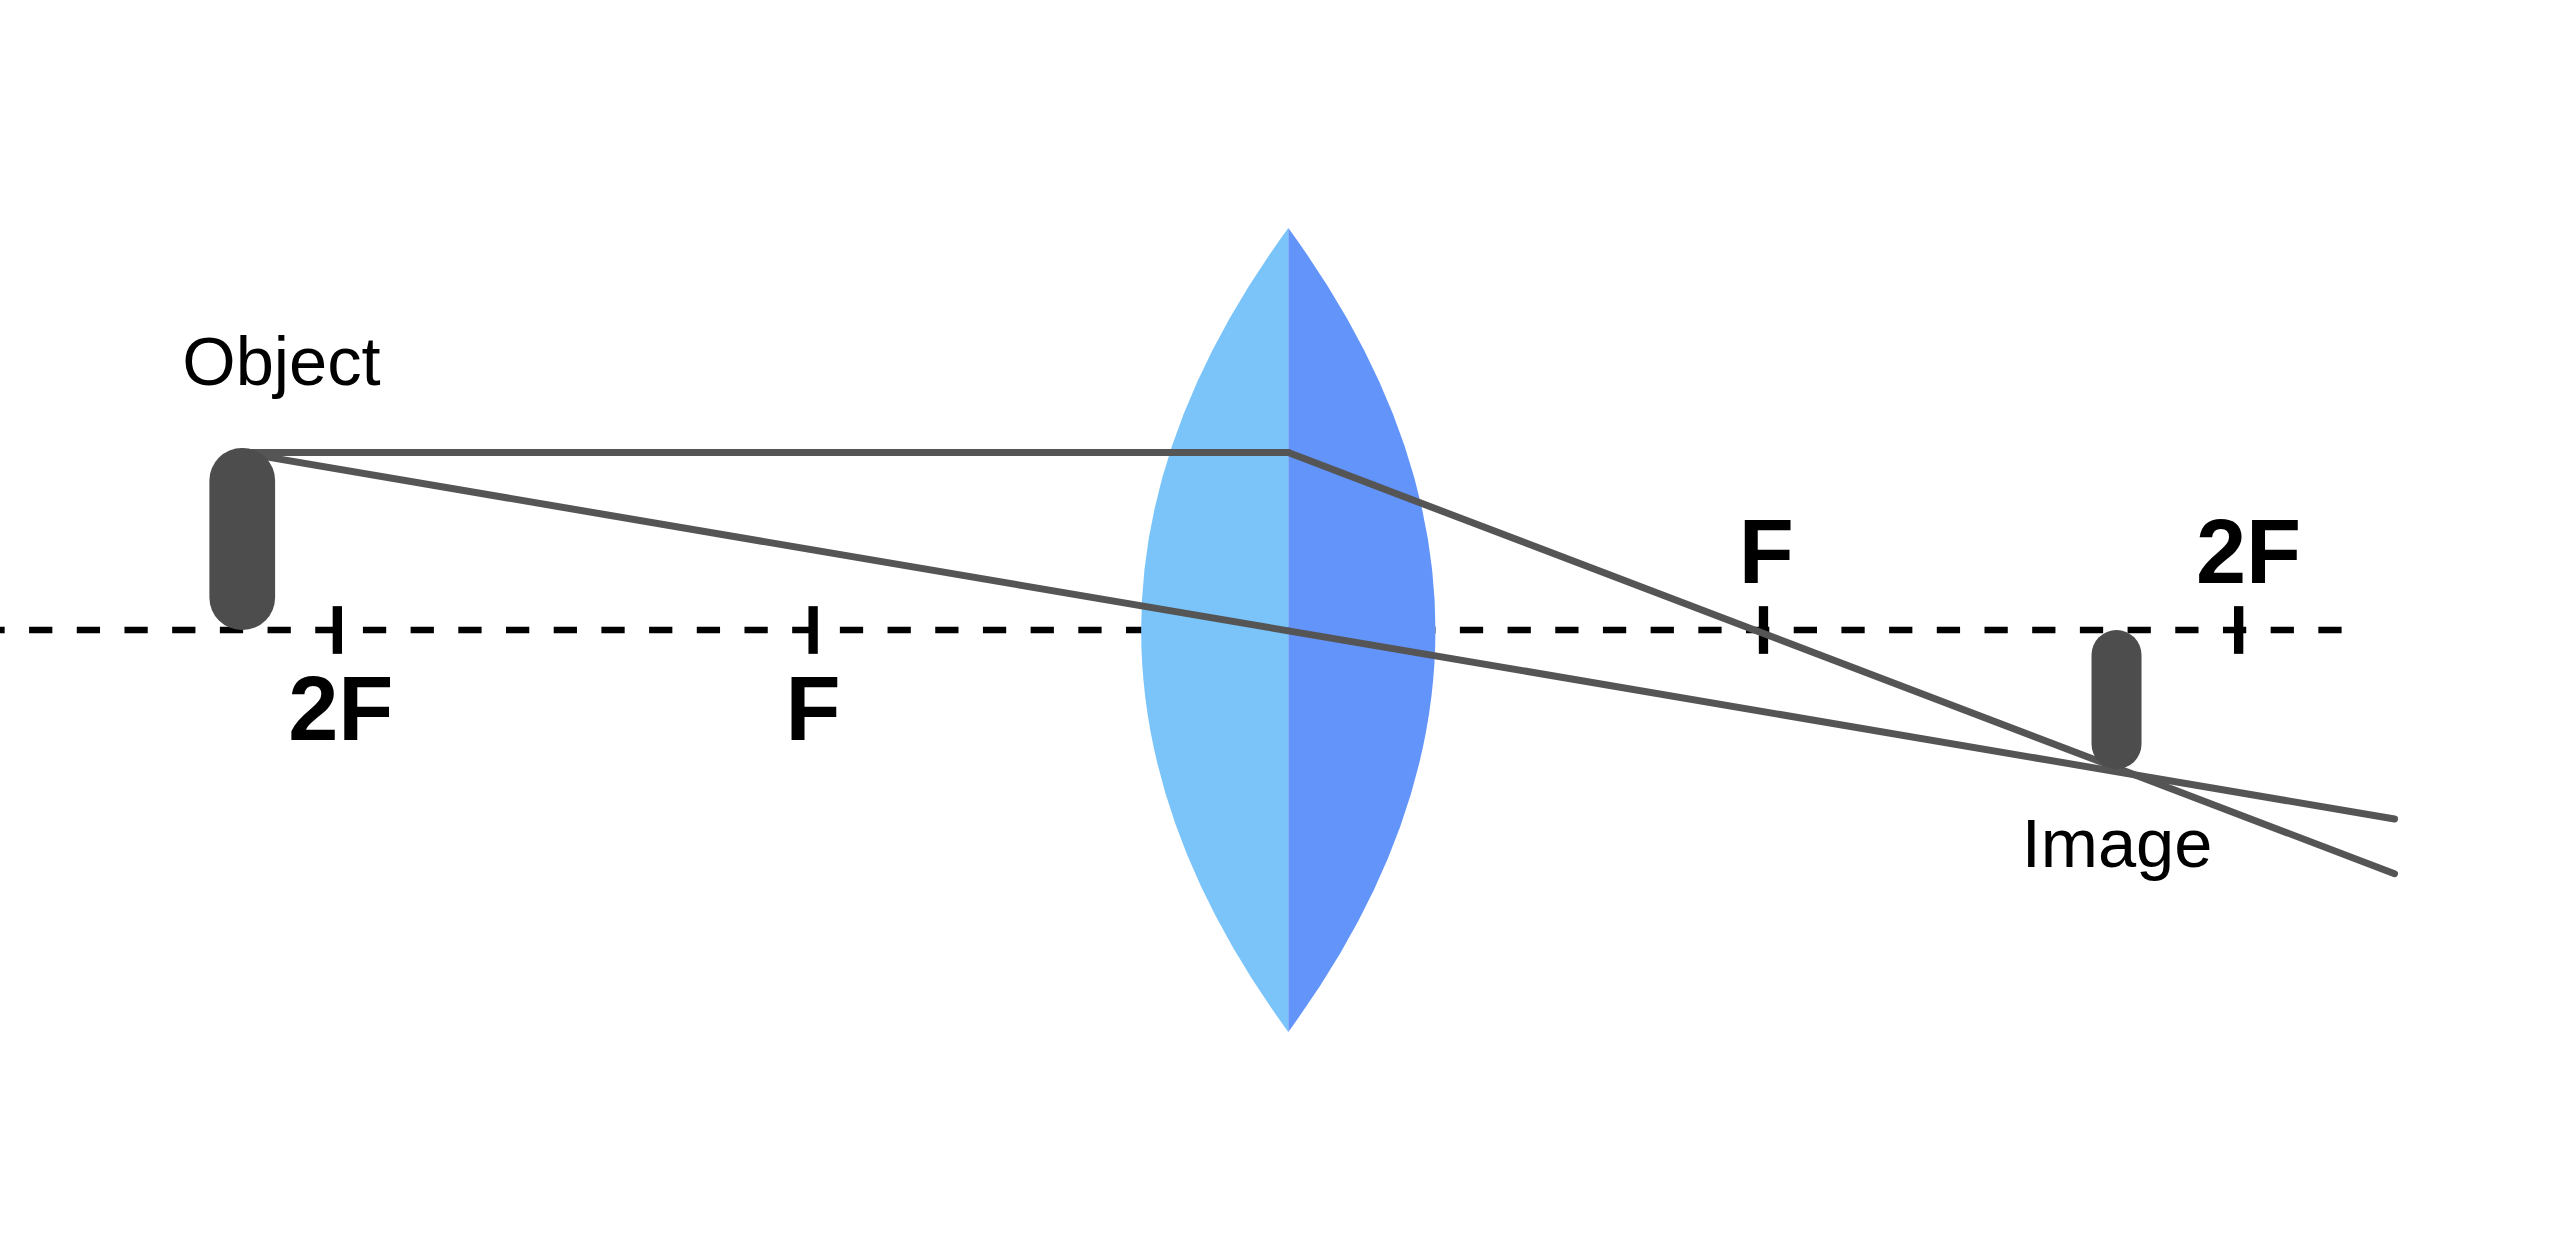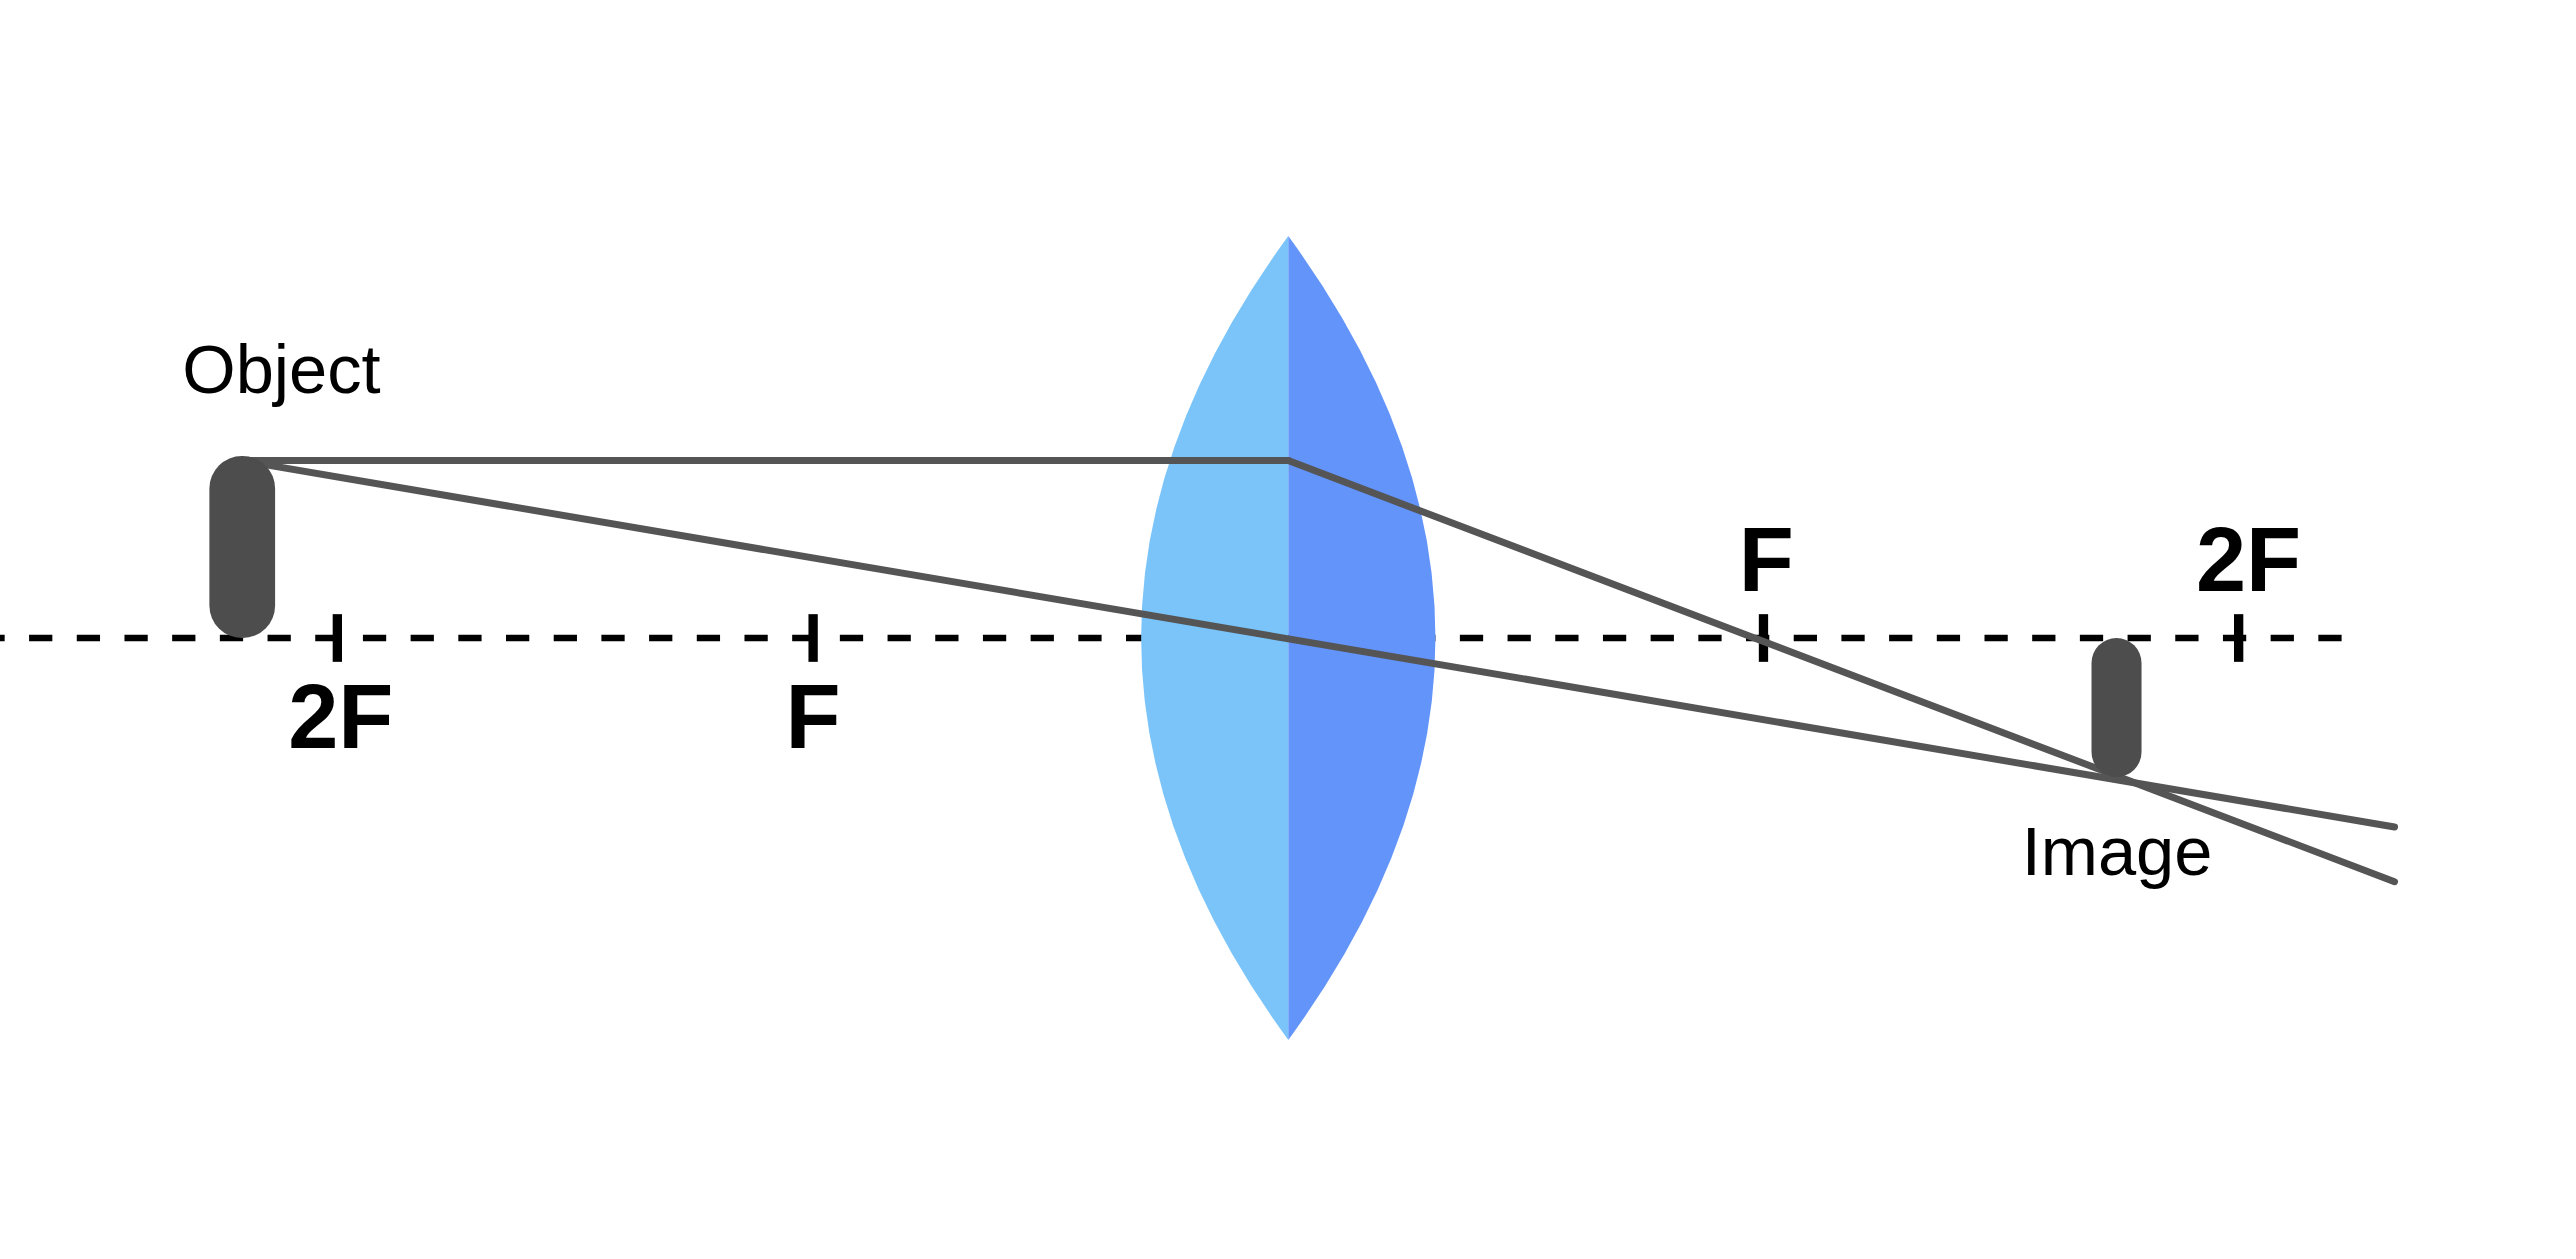--- a/index.html
+++ b/index.html
@@ -5,21 +5,20 @@
   html, body {
     margin: 0;
     padding: 0;
     background: #ffffff;
   }
   .stage {
     width: 2576px;
     height: 1218px;
     background: #ffffff;
     overflow: hidden;
-    margin-top: 8px;
   }
   svg { display: block; }
   .lbl-name {
     font-family: "Liberation Sans", sans-serif;
     font-size: 118px;
     font-weight: 400;
   }
   .lbl-focal {
     font-family: "Liberation Sans", sans-serif;
     font-size: 155px;

